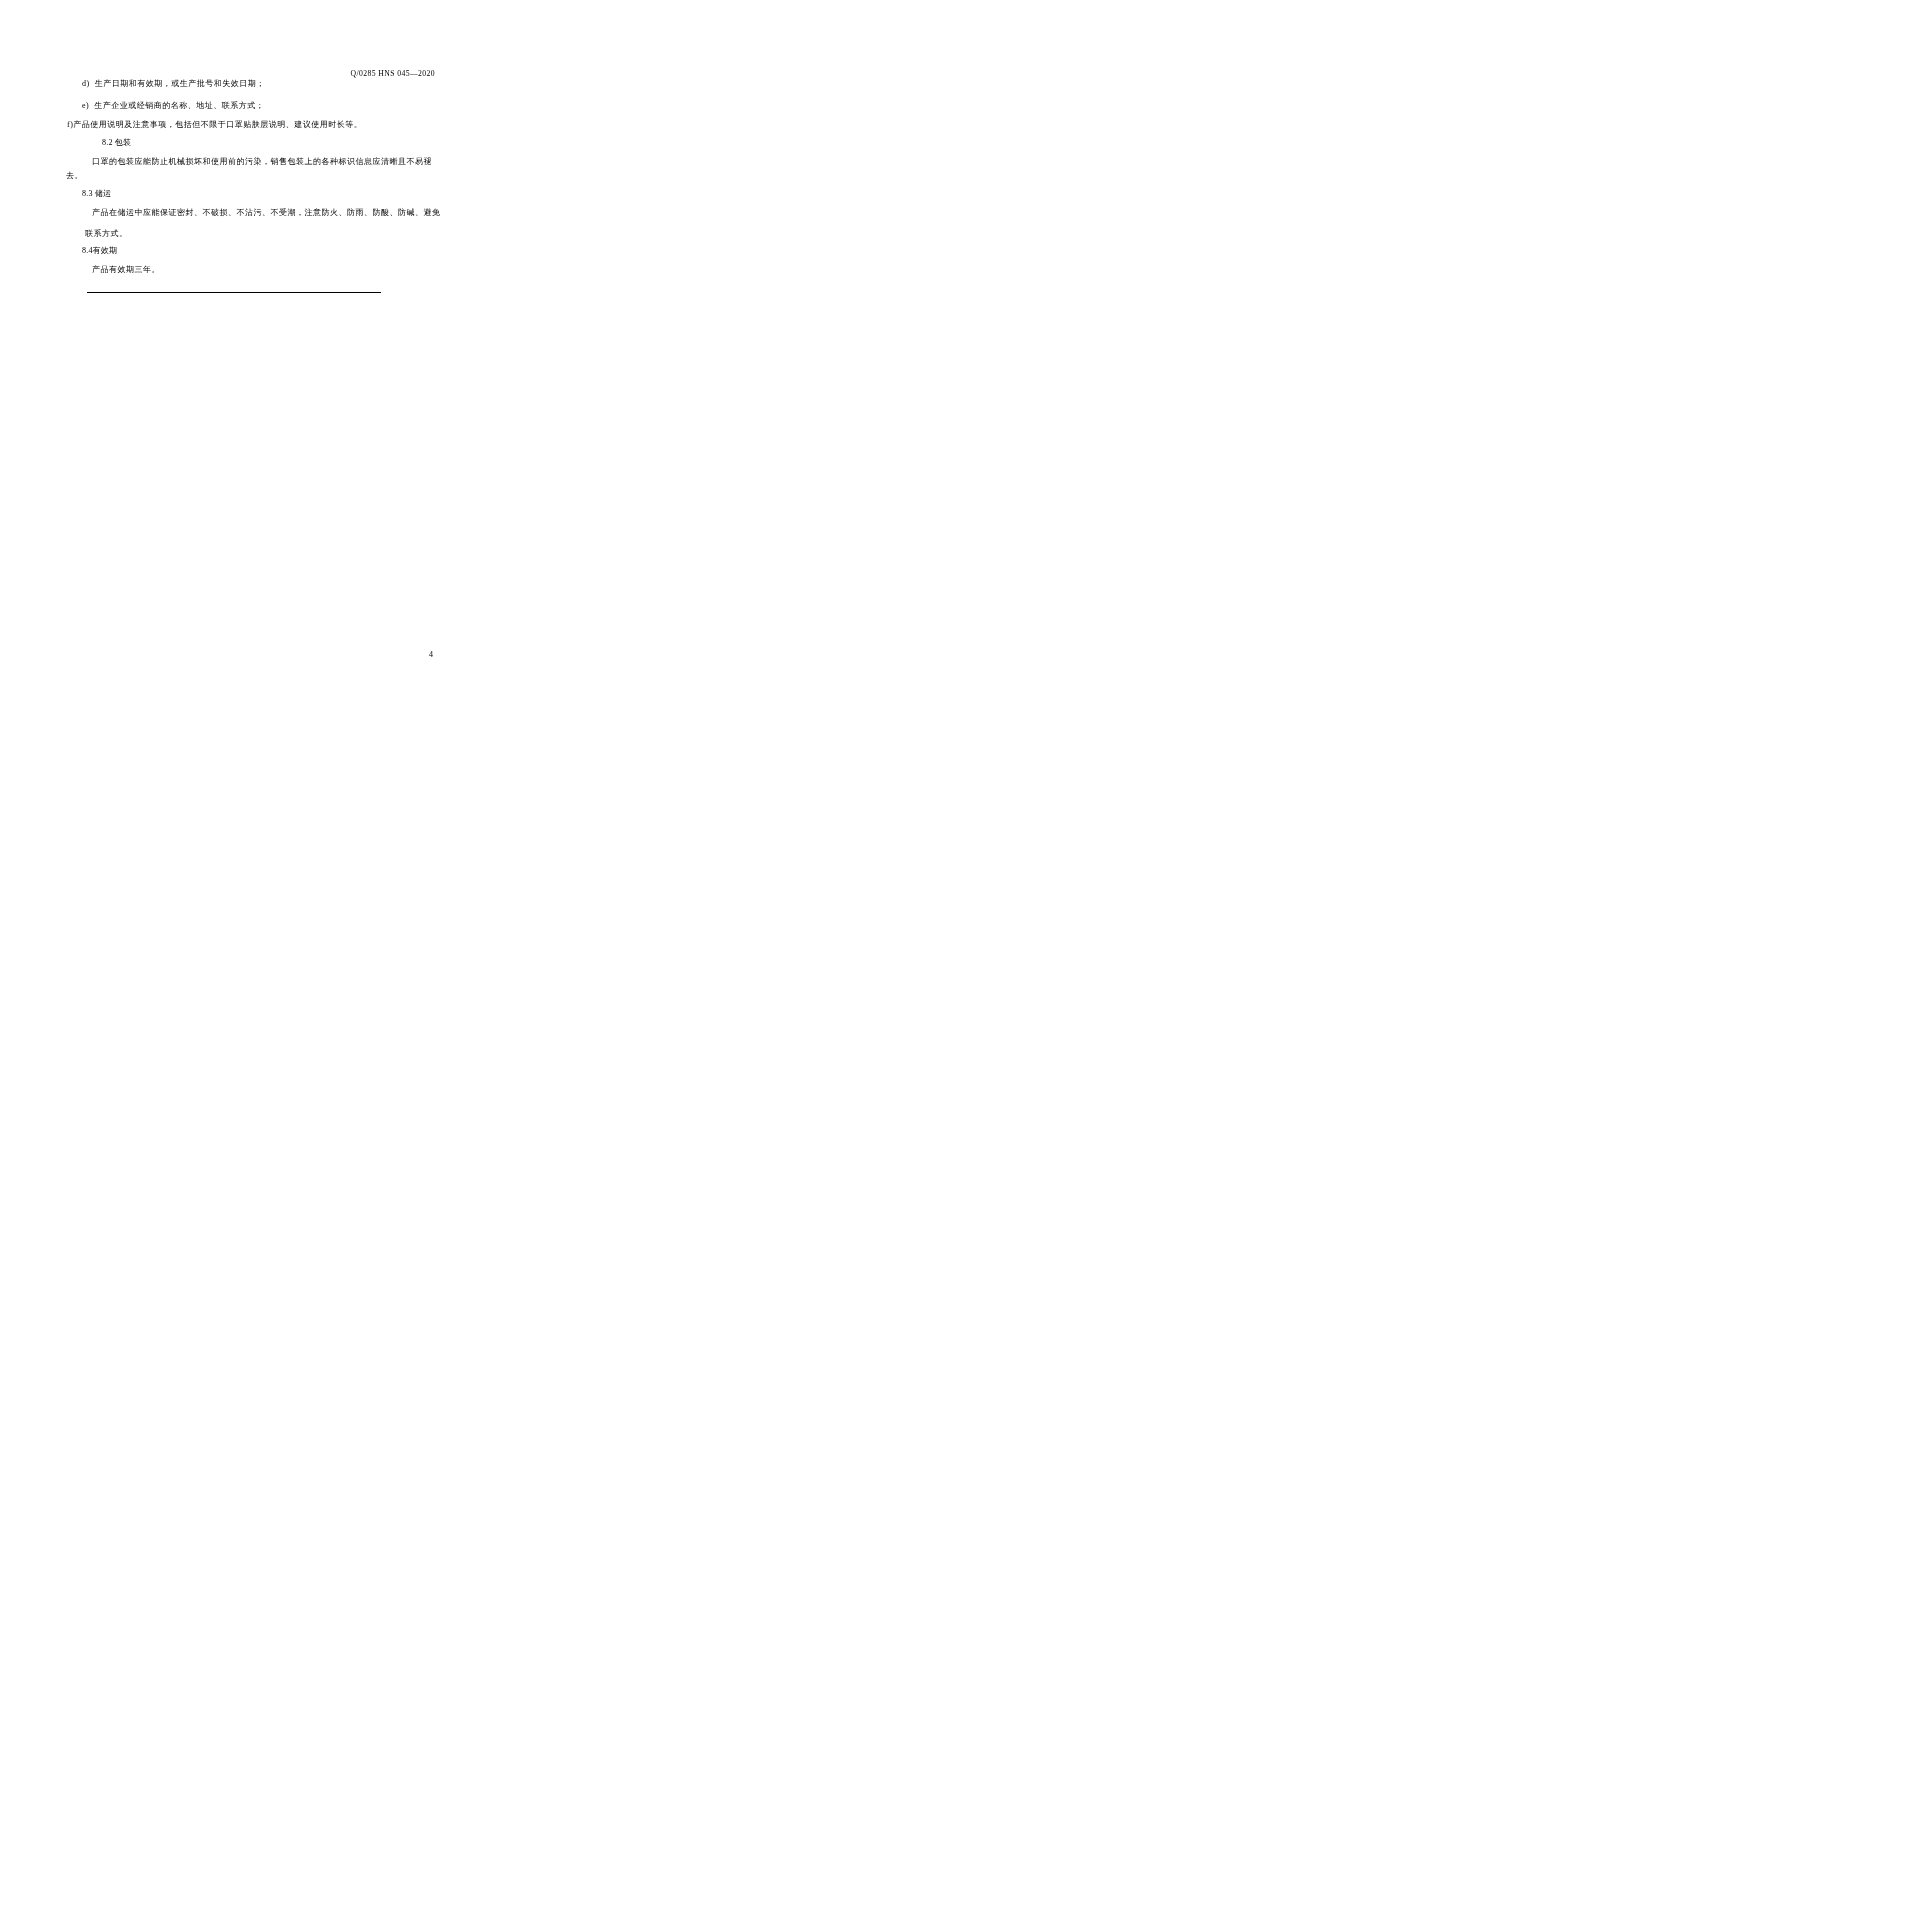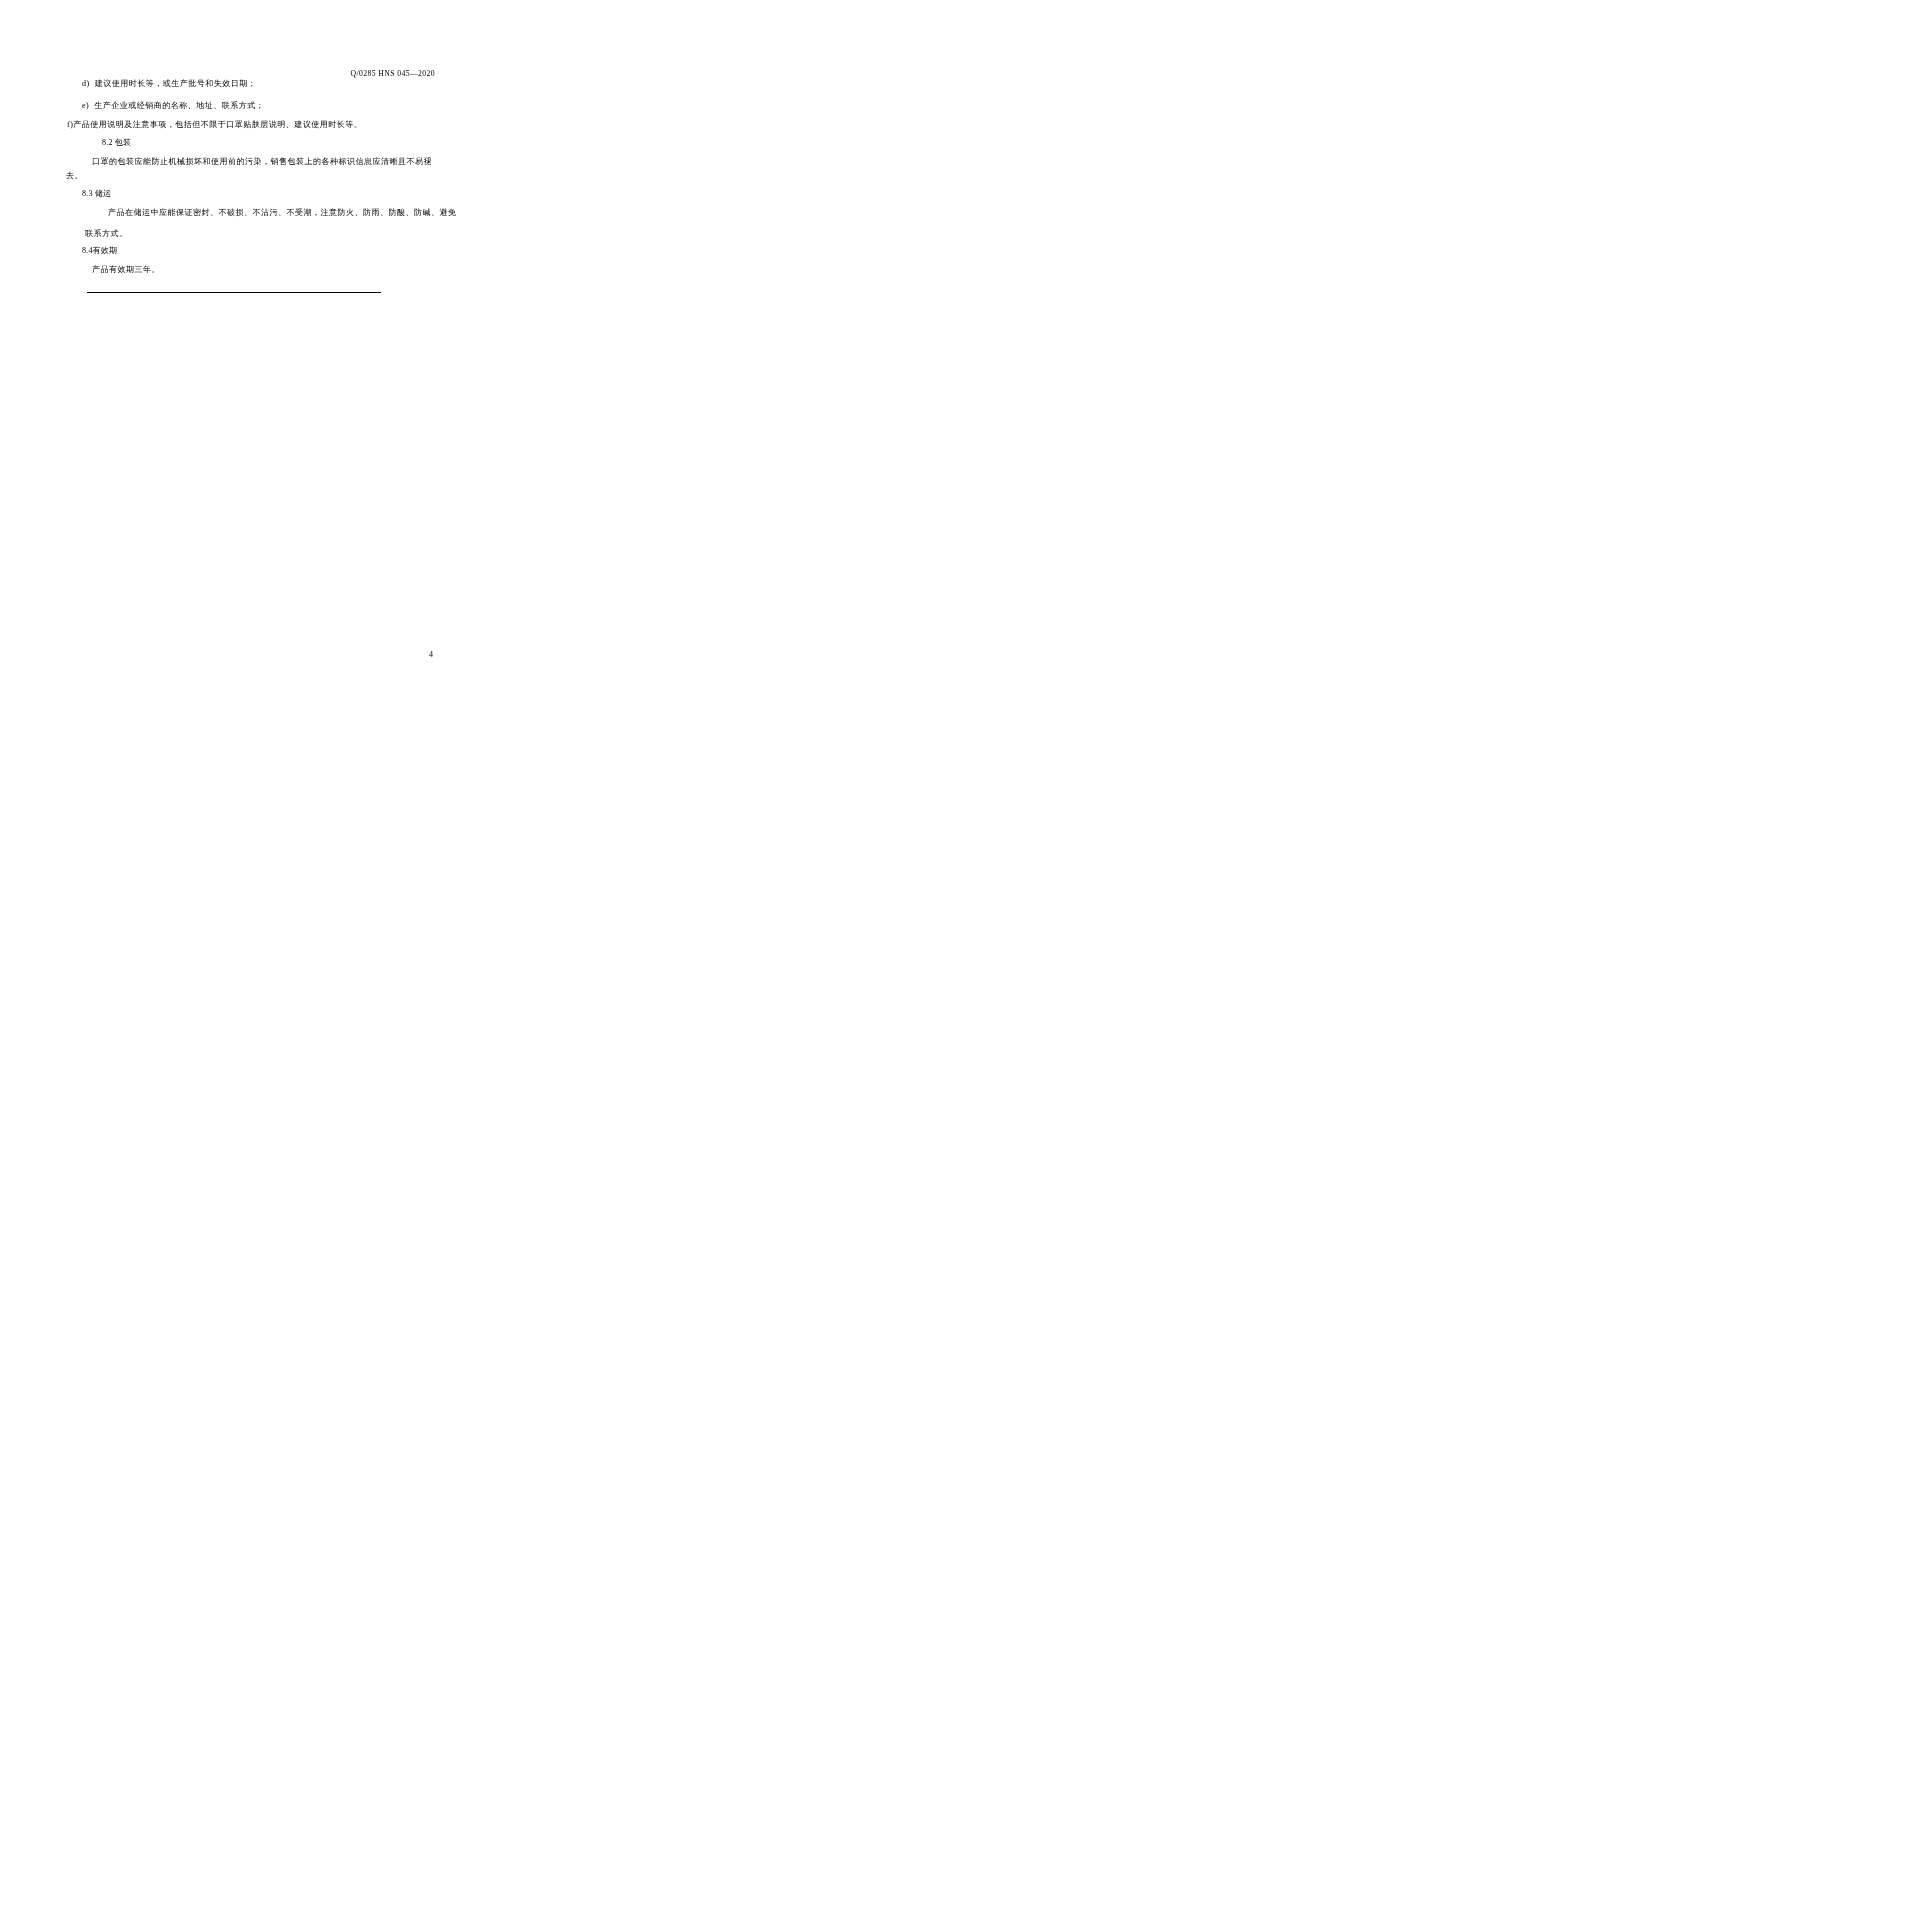--- a/index.html
+++ b/index.html
@@ -50,35 +50,35 @@
     font-size: 8px;
   }
 </style>
 </head>
 <body>
 
 <div class="page">
 
   <div class="abs doc-number">Q/0285 HNS 045—2020</div>
 
-  <div class="abs body-line" style="top:71px; left:82px;">d)  建议使用时长等，或生产批号和失效日期；</div>
+  <div class="abs body-line" style="top:71px; left:82px;">d)  生产日期和有效期，或生产批号和失效日期；</div>
 
   <div class="abs body-line" style="top:93px; left:82px;">e)  生产企业或经销商的名称、地址、联系方式；</div>
 
   <div class="abs body-line" style="top:112px; left:67px;">f)产品使用说明及注意事项，包括但不限于口罩贴肤层说明、建议使用时长等。</div>
 
   <div class="abs heading-line" style="top:130px; left:82px;padding-left:20px;">8.2 包装</div>
 
   <div class="abs body-line" style="top:149px; left:92px;">口罩的包装应能防止机械损坏和使用前的污染，销售包装上的各种标识信息应清晰且不易褪</div>
 
   <div class="abs body-line" style="top:163px; left:66px;">去。</div>
 
   <div class="abs heading-line" style="top:181px; left:82px;">8.3 储运</div>
 
-  <div class="abs body-line" style="top:200px; left:108px;">产品在储运中应能保证密封、不破损、不沾污、不受潮，注意防火、防雨、防酸、防碱、避免</div>
+  <div class="abs body-line" style="top:200px; left:92px;">产品在储运中应能保证密封、不破损、不沾污、不受潮，注意防火、防雨、防酸、防碱、避免</div>
 
   <div class="abs body-line" style="top:221px; left:85px;">联系方式。</div>
 
   <div class="abs heading-line" style="top:238px; left:82px;">8.4有效期</div>
 
   <div class="abs body-line" style="top:257px; left:92px;">产品有效期三年。</div>
 
   <div class="rule"></div>
 
   <div class="abs page-number">4</div>

